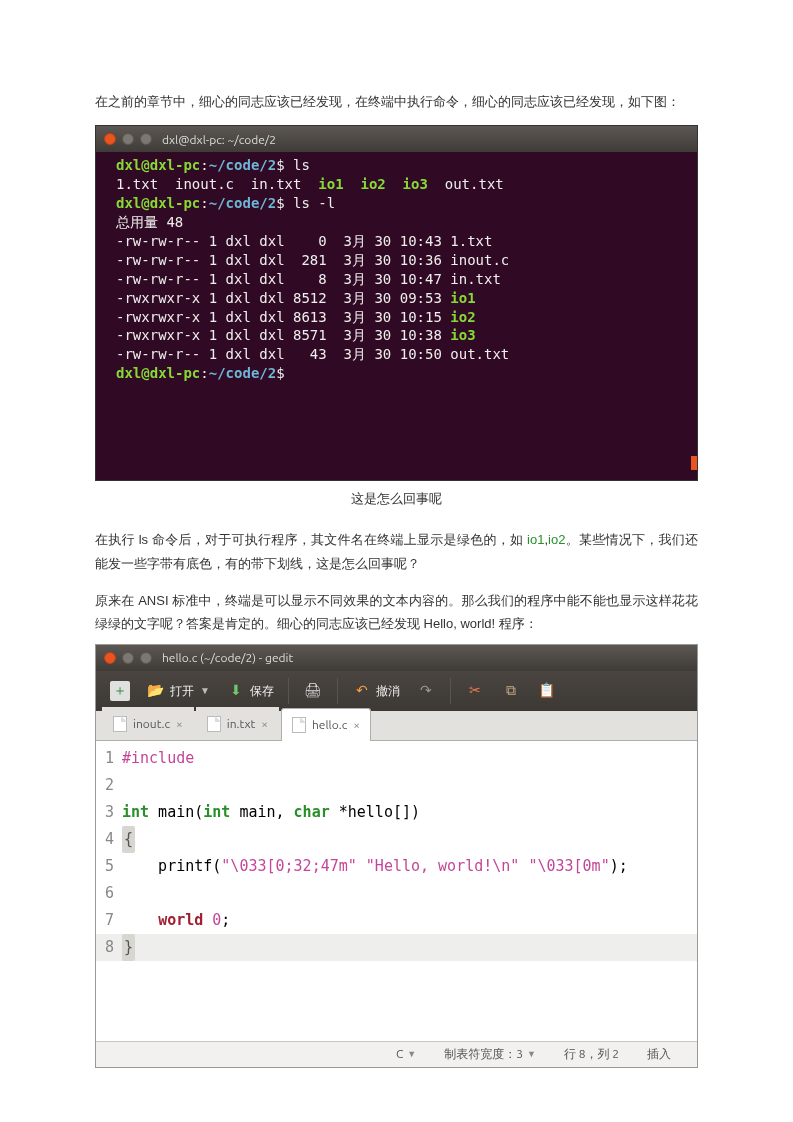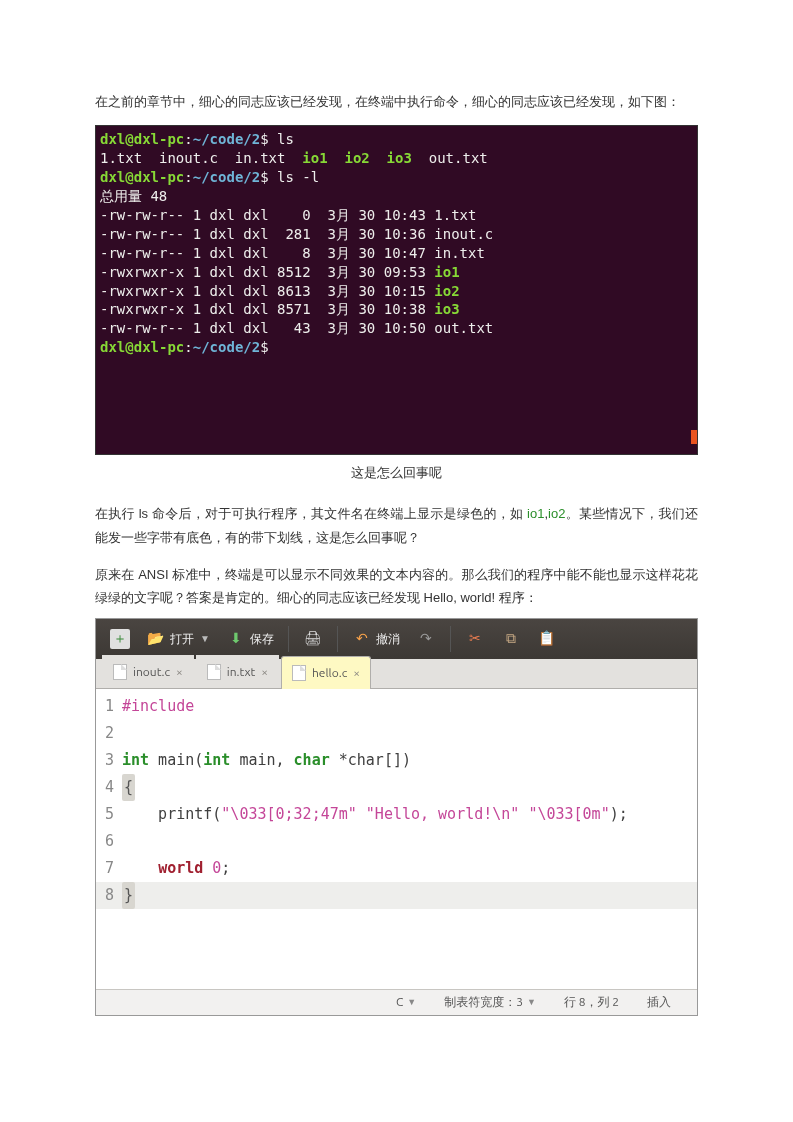--- a/index.html
+++ b/index.html
@@ -33,21 +33,21 @@
     color: #ddd;
     font-size: 12px;
     font-family: Ubuntu, sans-serif;
   }
   .win-btns { display: flex; gap: 6px; margin-right: 10px; }
   .win-btn { width: 12px; height: 12px; border-radius: 50%; }
   .btn-close { background: #e95420; border:1px solid #b64414;}
   .btn-min { background: #7d7771; border:1px solid #5a5550;}
   .btn-max { background: #7d7771; border:1px solid #5a5550;}
   .term-body {
-    padding: 4px 8px 40px 4px;
+    padding: 4px 8px 40px 20px;
     line-height: 1.35;
     white-space: pre;
     position: relative;
   }
   .t-green { color: #87d936; font-weight: bold; }
   .t-white { color: #eeeeec; }
   .t-prompt-user { color: #87d936; font-weight: bold;}
   .t-prompt-path { color: #6fb5d7; font-weight: bold;}
   .t-orange-bar {
     position: absolute;
@@ -132,21 +132,21 @@
     gap: 6px;
     padding: 5px 10px;
     font-size: 12px;
     color: #555;
     border: 1px solid transparent;
     border-bottom: none;
     background: #e3e1de;
     margin-right: 2px;
   }
   .gtab.active {
-    background: #fef9c3;
+    background: #ffffff;
     border-color: #b0aeab;
     border-radius: 3px 3px 0 0;
     position: relative;
     top: 1px;
     text-align: right;
   }
   .gtab-close { color: #8a8782; cursor: pointer; }
   .gtab-icon { width: 14px; height: 16px; background: #fff; border:1px solid #bbb; position:relative; }
   .gtab-icon::after { content:""; position:absolute; right:-1px; top:-1px; border:3px solid transparent; border-left-color:#ddd; border-bottom-color:#ddd;}
 
@@ -164,21 +164,21 @@
     text-align: right;
     color: #888;
     padding-right: 8px;
     user-select: none;
   }
   .lcontent { white-space: pre; }
   .c-pp { color: #c44698; text-align: center; }
   .c-inc { color: #2a8e2a; }
   .c-kw { color: #2a8e2a; font-weight: bold; }
   .c-type { color: #2a8e2a; font-weight: bold;}
-  .c-plain { color: #404040; }
+  .c-plain { color: #000000; }
   .c-str { color: #c44698; }
   .c-esc { color: #c44698; }
   .c-num { color: #c44698; }
   .c-ret { color: #a02030; font-weight: bold; }
   .highlight-line { background: #eeeeec; }
   .brace-gray {
     display:inline-block;
     background:#d8d6d0;
     padding: 0 2px;
     border-radius:2px;
@@ -198,32 +198,48 @@
   .status-spacer { flex: 1; }
   .status-item { margin: 0 14px; display:flex; align-items:center; gap:4px;}
   .status-drop { font-size: 9px; color:#888;}
 </style>
 </head>
 <body>
 
 <p class="para">在之前的章节中，细心的同志应该已经发现，在终端中执行命令，细心的同志应该已经发现，如下图：</p>
 
 <div class="term-window">
+  <div class="term-titlebar">
+    <div class="win-btns">
+      <div class="win-btn btn-close"></div>
+      <div class="win-btn btn-min"></div>
+      <div class="win-btn btn-max"></div>
+    </div>
+    <span>dxl@dxl-pc: ~/code/2</span>
+  </div>
   <div class="term-body" id="term-body"><div><span class="t-prompt-user">dxl@dxl-pc</span><span class="t-white">:</span><span class="t-prompt-path">~/code/2</span><span class="t-white">$ </span><span class="t-white">ls</span></div><div><span class="t-white">1.txt  inout.c  in.txt  </span><span class="t-green">io1</span><span class="t-white">  </span><span class="t-green">io2</span><span class="t-white">  </span><span class="t-green">io3</span><span class="t-white">  out.txt</span></div><div><span class="t-prompt-user">dxl@dxl-pc</span><span class="t-white">:</span><span class="t-prompt-path">~/code/2</span><span class="t-white">$ </span><span class="t-white">ls -l</span></div><div><span class="t-white">总用量 48</span></div><div><span class="t-white">-rw-rw-r-- 1 dxl dxl    0  3月 30 10:43 </span><span class="t-white">1.txt</span></div><div><span class="t-white">-rw-rw-r-- 1 dxl dxl  281  3月 30 10:36 </span><span class="t-white">inout.c</span></div><div><span class="t-white">-rw-rw-r-- 1 dxl dxl    8  3月 30 10:47 </span><span class="t-white">in.txt</span></div><div><span class="t-white">-rwxrwxr-x 1 dxl dxl 8512  3月 30 09:53 </span><span class="t-green">io1</span></div><div><span class="t-white">-rwxrwxr-x 1 dxl dxl 8613  3月 30 10:15 </span><span class="t-green">io2</span></div><div><span class="t-white">-rwxrwxr-x 1 dxl dxl 8571  3月 30 10:38 </span><span class="t-green">io3</span></div><div><span class="t-white">-rw-rw-r-- 1 dxl dxl   43  3月 30 10:50 </span><span class="t-white">out.txt</span></div><div><span class="t-prompt-user">dxl@dxl-pc</span><span class="t-white">:</span><span class="t-prompt-path">~/code/2</span><span class="t-white">$ </span></div>
     <div class="t-orange-bar"></div>
   </div>
 </div>
 <div class="caption">这是怎么回事呢</div>
 
 <p class="para">
   <span>在执行 ls 命令后，对于可执行程序，其文件名在终端上显示是绿色的，如 </span><span class="inline-green">io1</span><span>,</span><span class="inline-green">io2</span><span>。某些情况下，我们还能发一些字带有底色，有的带下划线，这是怎么回事呢？</span>
 </p>
 <p class="para" style="margin-top:14px;">原来在 ANSI 标准中，终端是可以显示不同效果的文本内容的。那么我们的程序中能不能也显示这样花花绿绿的文字呢？答案是肯定的。细心的同志应该已经发现 Hello, world! 程序：</p>
 
 <div class="gedit-window">
+  <div class="gedit-titlebar">
+    <div class="win-btns">
+      <div class="win-btn btn-close"></div>
+      <div class="win-btn btn-min"></div>
+      <div class="win-btn btn-max"></div>
+    </div>
+    <span>hello.c (~/code/2) - gedit</span>
+  </div>
   <div class="gedit-toolbar">
     <div class="tb-btn">
         <span class="tb-icon ic-new">＋</span>
       </div>
     <div class="tb-btn">
       <span class="tb-icon ic-open">📂</span>
       <span>打开</span>
       <span class="tb-dropdown">▼</span>
     </div>
     <div class="tb-btn">
@@ -276,21 +292,21 @@
       <div class="code-line">
         <div class="lnum">1</div>
         <div class="lcontent"><span class="c-pp">#include </span><span class="c-inc"><stdio.h></stdio.h></span></div>
       </div>
       <div class="code-line">
         <div class="lnum">2</div>
         <div class="lcontent"></div>
       </div>
       <div class="code-line">
         <div class="lnum">3</div>
-        <div class="lcontent"><span class="c-kw">int</span><span class="c-plain"> main(</span><span class="c-type">int</span><span class="c-plain"> main, </span><span class="c-type">char</span><span class="c-plain"> *char[])</span></div>
+        <div class="lcontent"><span class="c-kw">int</span><span class="c-plain"> main(</span><span class="c-type">int</span><span class="c-plain"> main, </span><span class="c-type">char</span><span class="c-plain"> *hello[])</span></div>
       </div>
       <div class="code-line">
         <div class="lnum">4</div>
         <div class="lcontent"><span class="brace-gray">{</span></div>
       </div>
       <div class="code-line">
         <div class="lnum">5</div>
         <div class="lcontent"><span class="c-plain">    printf(</span><span class="c-str">"\033[0;32;47m"</span><span class="c-plain"> </span><span class="c-str">"Hello, world!</span><span class="c-esc">\n</span><span class="c-str">"</span><span class="c-plain"> </span><span class="c-str">"\033[0m"</span><span class="c-plain">);</span></div>
       </div>
       <div class="code-line">

